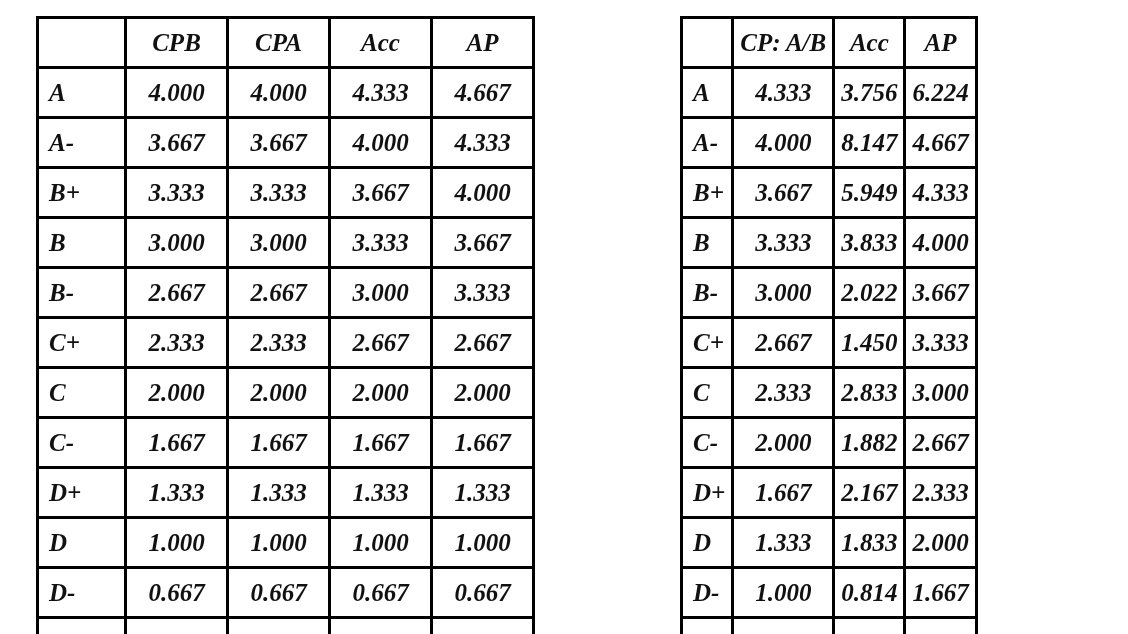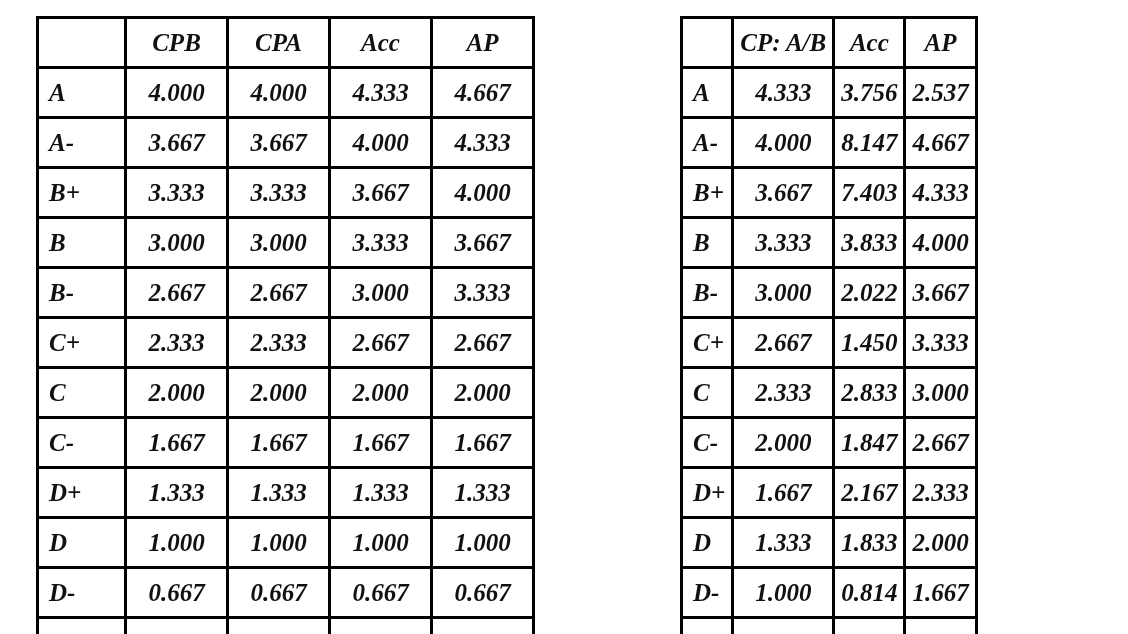--- a/index.html
+++ b/index.html
@@ -200,32 +200,32 @@
             <th class="">CP: A/B</th>
             <th class="">Acc</th>
             <th class="">AP</th>
           </tr>
         </thead>
       <tbody>
           <tr>
             <td class="rowhead">A</td>
             <td>4.333</td>
             <td>3.756</td>
-            <td>2.537</td>
+            <td>6.224</td>
           </tr>
           <tr>
             <td class="rowhead">A-</td>
             <td>4.000</td>
             <td>8.147</td>
             <td>4.667</td>
           </tr>
           <tr>
             <td class="rowhead">B+</td>
             <td>3.667</td>
-            <td>7.403</td>
+            <td>5.949</td>
             <td>4.333</td>
           </tr>
           <tr>
             <td class="rowhead">B</td>
             <td>3.333</td>
             <td>3.833</td>
             <td>4.000</td>
           </tr>
           <tr>
             <td class="rowhead">B-</td>
@@ -241,21 +241,21 @@
           </tr>
           <tr>
             <td class="rowhead">C</td>
             <td>2.333</td>
             <td>2.833</td>
             <td>3.000</td>
           </tr>
           <tr>
             <td class="rowhead">C-</td>
             <td>2.000</td>
-            <td>1.847</td>
+            <td>1.882</td>
             <td>2.667</td>
           </tr>
           <tr>
             <td class="rowhead">D+</td>
             <td>1.667</td>
             <td>2.167</td>
             <td>2.333</td>
           </tr>
           <tr>
             <td class="rowhead">D</td>

